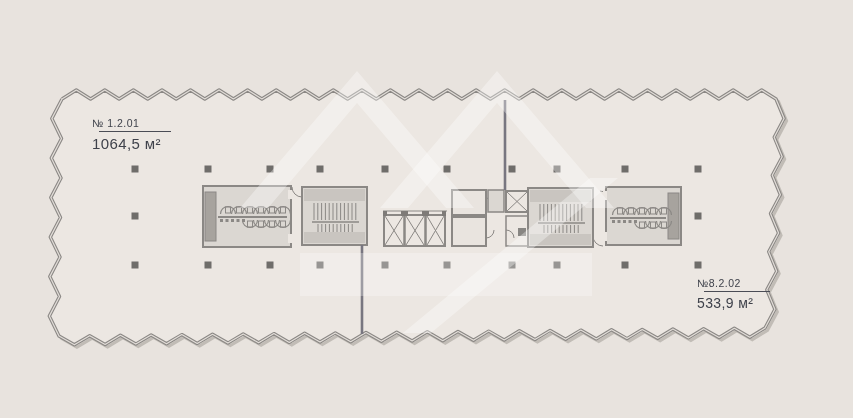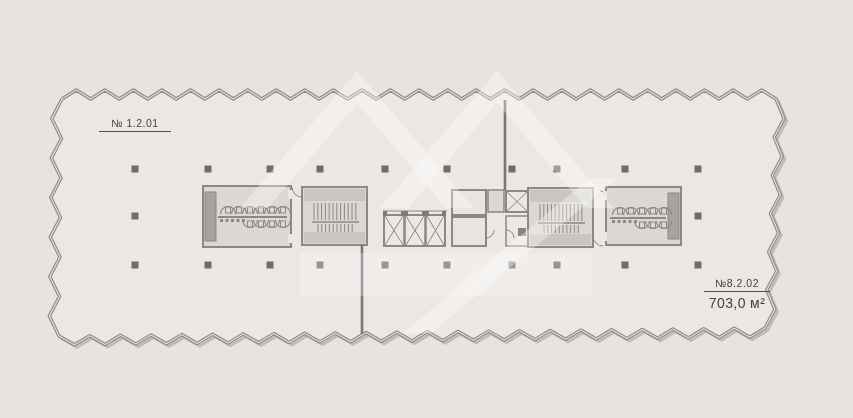--- a/index.html
+++ b/index.html
@@ -1,20 +1,20 @@
 <!DOCTYPE html>
 <html><head>
 <meta charset="utf-8">
 <style>
   html,body{margin:0;padding:0;}
   body{width:853px;height:418px;overflow:hidden;background:#e8e3de;
        font-family:"Liberation Sans", sans-serif;}
   .stage{position:relative;width:853px;height:418px;background:#e8e3de;}
   svg{position:absolute;left:0;top:0;}
-  .area-label{position:absolute;text-align:center;color:#3f424b;}
+  .area-label{position:absolute;color:#3f424b;}
   #label-1{left:92px;top:117px;width:86px;}
   #label-2{left:697px;top:277px;width:80px;}
   .unit-no{font-size:10.5px;letter-spacing:.5px;white-space:nowrap;}
   .rule{border-top:1.2px solid #4a4c55;margin:2px 7px 3px;}
   .unit-area{font-size:15px;letter-spacing:.4px;white-space:nowrap;}
   #label-2 .unit-area{font-size:14px;}
 </style>
 </head>
 <body>
 
@@ -199,21 +199,22 @@
         <polygon points="240,208 357,71 474,208 446,208 357,103 268,208" fill="#ffffff" fill-opacity="0.34"></polygon>
         <polygon points="380,208 497,71 614,208 586,208 497,103 408,208" fill="#ffffff" fill-opacity="0.34"></polygon>
         <polygon points="590,178 618,178 431,333 403,333" fill="#ffffff" fill-opacity="0.34"></polygon>
         <rect x="300" y="253" width="292" height="43" fill="#ffffff" fill-opacity="0.28"></rect>
       </g>
   </svg>
 
   <div class="area-label" id="label-1">
     <div class="unit-no">№ 1.2.01</div>
     <div class="rule"></div>
+    <div class="unit-area">1064,5 м²</div>
   </div>
 
   <div class="area-label" id="label-2">
     <div class="unit-no">№8.2.02</div>
     <div class="rule"></div>
-    <div class="unit-area">703,0 м²</div>
+    <div class="unit-area">533,9 м²</div>
   </div>
 
 </div>
 
 </body></html>

